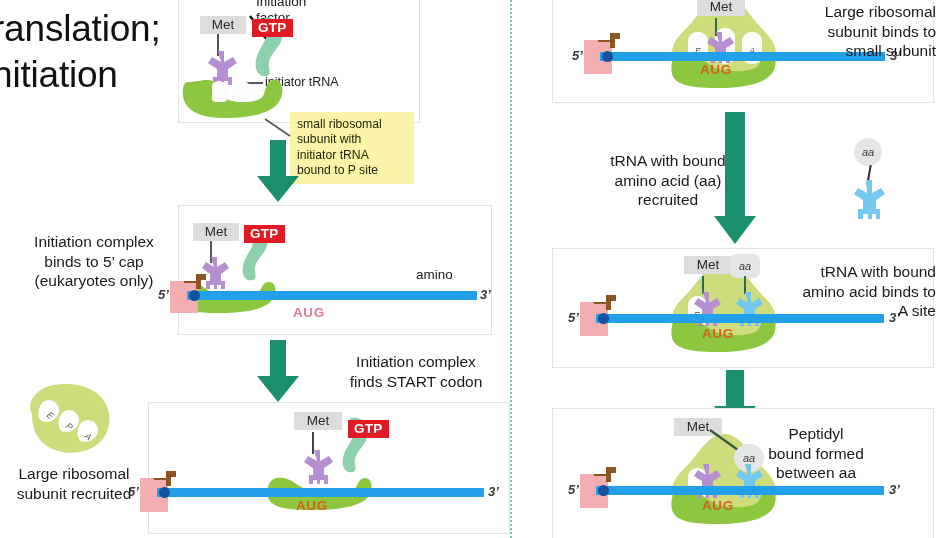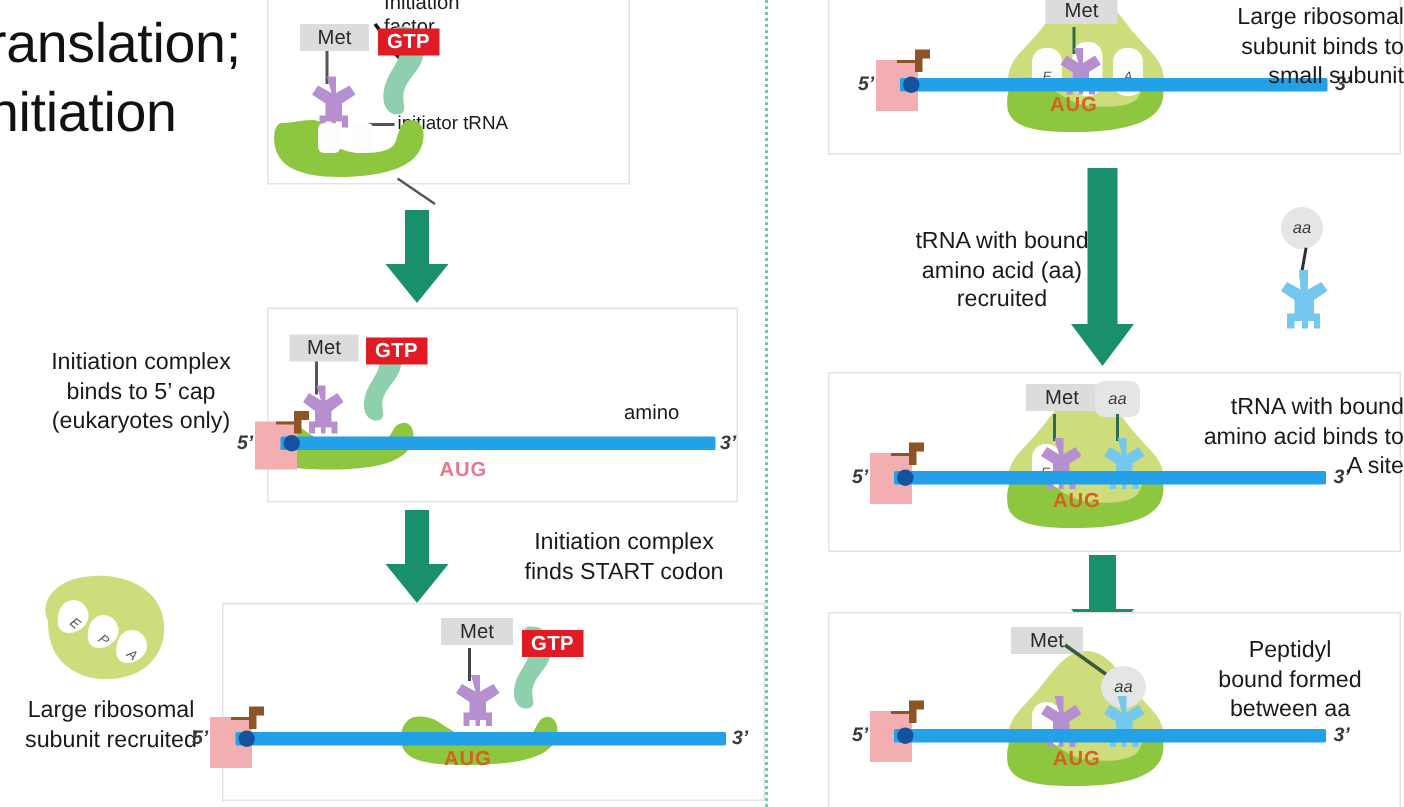--- a/index.html
+++ b/index.html
@@ -111,20 +111,24 @@
     <div class="abs small-label" style="left:87px;top:81px;white-space:nowrap;">initiator tRNA</div>
     <div class="abs" style="left:63px;top:88px;width:22px;height:1.6px;background:#555;"></div>
 
     <svg class="abs" style="left:4px;top:82px;" width="112" height="44">
       <path d="M6 6 C2 6 0 12 1 20 C3 34 16 42 44 42 C72 42 92 36 98 24 C103 14 100 4 92 4 C85 4 84 12 82 18 C80 24 72 26 60 26 C48 26 40 22 38 16 C36 10 34 4 26 4 C18 4 14 6 6 6 Z" fill="#8dc63f"></path>
       <rect x="30" y="6" width="15" height="20" rx="4" fill="#fdfdfd"></rect>
       <rect x="52" y="6" width="15" height="20" rx="4" fill="#fdfdfd"></rect>
     </svg>
   </div>
 
+  <div class="abs callout" style="left:290px;top:112px;width:110px;">small ribosomal
+subunit with
+initiator tRNA
+bound to P site</div>
   <svg class="abs" style="left:264px;top:118px;" width="30" height="22">
     <line x1="1" y1="1" x2="26" y2="18" stroke="#555" stroke-width="1.6"></line>
   </svg>
 
   <svg class="abs" style="left:255px;top:140px;" width="46" height="64">
     <polygon points="15,0 31,0 31,36 44,36 23,62 2,36 15,36" fill="#1a8f6e"></polygon>
   </svg>
 
   <div class="abs caption" style="left:14px;top:232px;width:160px;">Initiation complex
 binds to 5’ cap
@@ -356,17 +360,17 @@
       <path d="M2 16 h12 v-9 h10 v6 h-5 v9 h-5 v-8 h-12 z" fill="#8d5524"></path>
     </svg>
 
     <div class="abs mrna" style="left:44px;top:78px;width:288px;"></div>
     <div class="abs cap-dot" style="left:46px;top:77px;width:11px;height:11px;"></div>
     <div class="abs tick5" style="left:16px;top:74px;">5’</div>
     <div class="abs tick3" style="left:337px;top:74px;">3’</div>
     <div class="abs aug orange" style="left:150px;top:90px;">AUG</div>
   </div>
 
-  <div class="abs caption" style="left:790px;top:424px;width:140px;">Peptidyl
+  <div class="abs caption" style="left:746px;top:424px;width:140px;">Peptidyl
 bound formed
 between aa</div>
 
 </div>
 
 </body></html>

